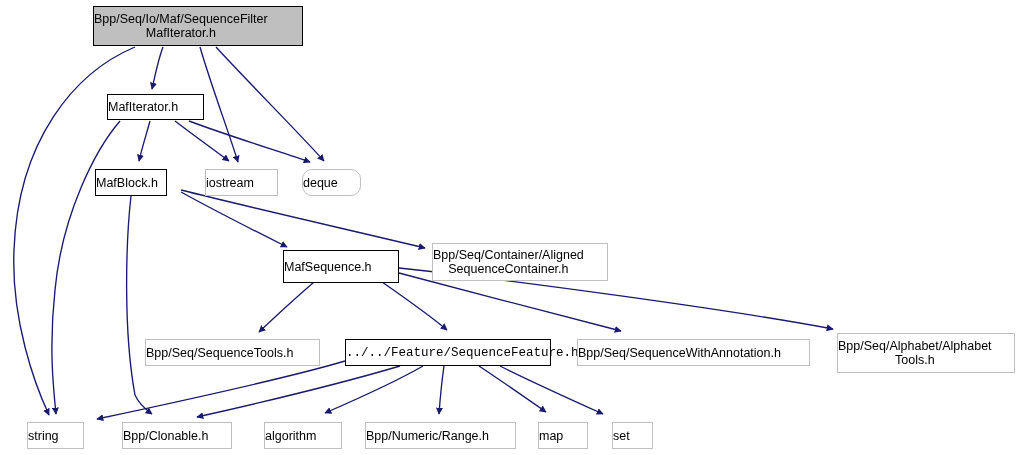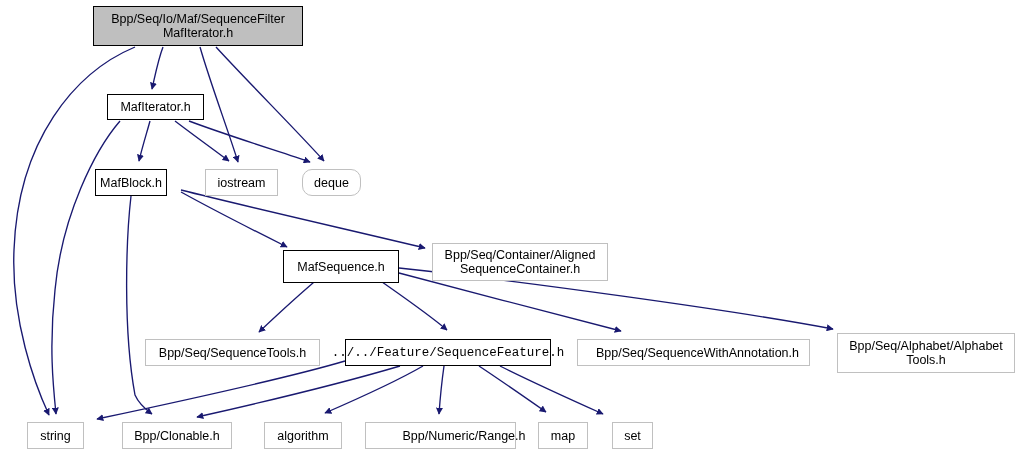--- a/index.html
+++ b/index.html
@@ -21,21 +21,20 @@
     top: 0;
     width: 1023px;
     height: 455px;
     pointer-events: none;
   }
   .node {
     position: absolute;
     box-sizing: border-box;
     display: flex;
     align-items: center;
-    justify-content: center;
     text-align: center;
     line-height: 1.12;
     color: #000000;
     background: #ffffff;
     border: 1px solid #c0c0c0;
     font-size: 12.5px;
     white-space: pre;
     z-index: 5;
   }
   .node.bold {
@@ -87,24 +86,24 @@
 MafIterator.h</span></div>
       <div class="node bold" style="left: 107px; top: 94px; width: 97px; height: 26px;"><span>MafIterator.h</span></div>
       <div class="node bold" style="left: 95px; top: 169px; width: 72px; height: 27px;"><span>MafBlock.h</span></div>
       <div class="node" style="left: 205px; top: 169px; width: 73px; height: 27px;"><span>iostream</span></div>
       <div class="node" style="left: 302px; top: 169px; width: 59px; height: 27px; border-radius: 10px;"><span>deque</span></div>
       <div class="node bold" style="left: 283px; top: 250px; width: 116px; height: 33px;"><span>MafSequence.h</span></div>
       <div class="node" style="left: 424px; top: 243px; width: 176px; height: 38px; margin-left: 8px;"><span>Bpp/Seq/Container/Aligned
 SequenceContainer.h</span></div>
       <div class="node" style="left: 145px; top: 339px; width: 175px; height: 27px;"><span>Bpp/Seq/SequenceTools.h</span></div>
       <div class="node bold" style="left: 345px; top: 339px; width: 206px; height: 27px; font-family: Liberation Mono, monospace;"><span>../../Feature/SequenceFeature.h</span></div>
-      <div class="node" style="left: 577px; top: 339px; width: 233px; height: 27px; padding-left: 8px;"><span>Bpp/Seq/SequenceWithAnnotation.h</span></div>
+      <div class="node" style="left: 577px; top: 339px; width: 233px; height: 27px;"><span>Bpp/Seq/SequenceWithAnnotation.h</span></div>
       <div class="node" style="left: 837px; top: 333px; width: 178px; height: 40px;"><span>Bpp/Seq/Alphabet/Alphabet
 Tools.h</span></div>
       <div class="node" style="left: 27px; top: 422px; width: 57px; height: 27px;"><span>string</span></div>
       <div class="node" style="left: 122px; top: 422px; width: 110px; height: 27px;"><span>Bpp/Clonable.h</span></div>
       <div class="node" style="left: 264px; top: 422px; width: 78px; height: 27px;"><span>algorithm</span></div>
-      <div class="node" style="left: 365px; top: 422px; width: 151px; height: 27px; padding-left: 47px;"><span>Bpp/Numeric/Range.h</span></div>
+      <div class="node" style="left: 365px; top: 422px; width: 151px; height: 27px;"><span>Bpp/Numeric/Range.h</span></div>
       <div class="node" style="left: 538px; top: 422px; width: 50px; height: 27px;"><span>map</span></div>
       <div class="node" style="left: 612px; top: 422px; width: 41px; height: 27px;"><span>set</span></div>
     </div>
 
 </div>
 
 </body></html>

